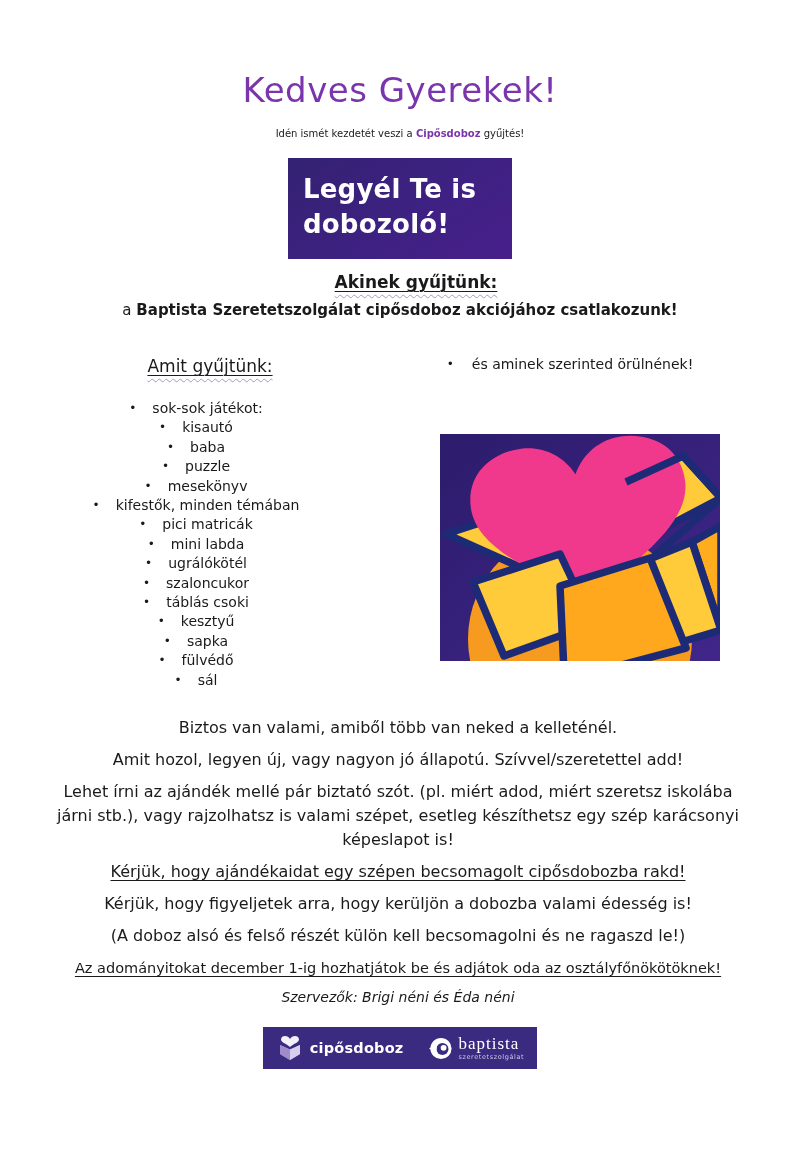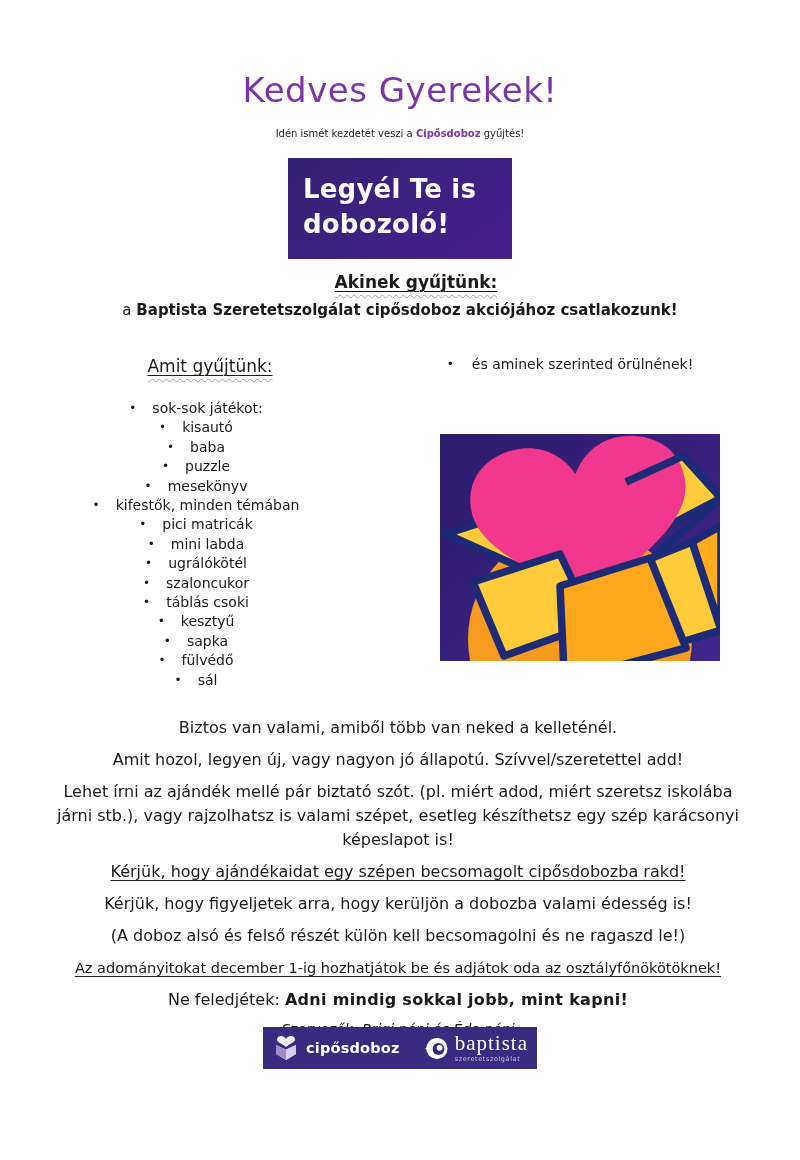--- a/index.html
+++ b/index.html
@@ -102,21 +102,21 @@
     width: 274px; height: 42px;
     background: #3a2b80;
     display: flex; align-items: center; justify-content: center;
     gap: 24px;
   }
   .logo { display: flex; align-items: center; gap: 6px; }
   .logo-shoebox-label { color: #ffffff; font-weight: bold; font-size: 14.5px; letter-spacing: 0.2px; }
   .logo-baptista-text { display: flex; flex-direction: column; line-height: 1; }
   .logo-baptista-label {
     color: #ffffff; font-family: "Liberation Serif", "DejaVu Serif", serif;
-    font-size: 21px; letter-spacing: 1px;
+    font-size: 17px; letter-spacing: 1px;
   }
   .logo-baptista-sublabel {
     color: #cfc6ec; font-size: 6.5px; letter-spacing: 0.6px; margin-top: 2px;
   }
 </style>
 </head>
 <body>
 
 <div class="page">
 
@@ -193,21 +193,20 @@
   </div>
 
   <div class="body-copy">
     <p>Biztos van valami, amiből több van neked a kelleténél.</p>
     <p>Amit hozol, legyen új, vagy nagyon jó állapotú. Szívvel/szeretettel add!</p>
     <p>Lehet írni az ajándék mellé pár biztató szót. (pl. miért adod, miért szeretsz iskolába járni stb.), vagy rajzolhatsz is valami szépet, esetleg készíthetsz egy szép karácsonyi képeslapot is!</p>
     <p class="underlined">Kérjük, hogy ajándékaidat egy szépen becsomagolt cipősdobozba rakd!</p>
     <p>Kérjük, hogy figyeljetek arra, hogy kerüljön a dobozba valami édesség is!</p>
     <p>(A doboz alsó és felső részét külön kell becsomagolni és ne ragaszd le!)</p>
     <p class="underlined longline">Az adományitokat december 1-ig hozhatjátok be és adjátok oda az osztályfőnökötöknek!</p>
-    <p class="note-bold"><span>Ne feledjétek: </span><b>Adni mindig sokkal jobb, mint kapni!</b></p>
     <p class="organizers">Szervezők: Brigi néni és Éda néni</p>
   </div>
 
   <div class="footer-banner">
     <div class="logo">
       <svg width="28" height="26" viewBox="0 0 28 26" xmlns="http://www.w3.org/2000/svg">
         <path d="M14,12 C11,9 5,7.5 5,4.5 C5,2 7,1 9,1 C11,1 13,2 14,4 C15,2 17,1 19,1 C21,1 23,2 23,4.5 C23,7.5 17,9 14,12 Z" fill="#f3f0fa"></path>
         <polygon points="4,10 14,14.5 24,10 24,19 14,25 4,19" fill="#c3b4e0"></polygon>
         <polygon points="4,10 14,14.5 14,25 4,19" fill="#a08ccb"></polygon>
         <polygon points="14,14.5 24,10 24,19 14,25" fill="#d8cdee"></polygon>

